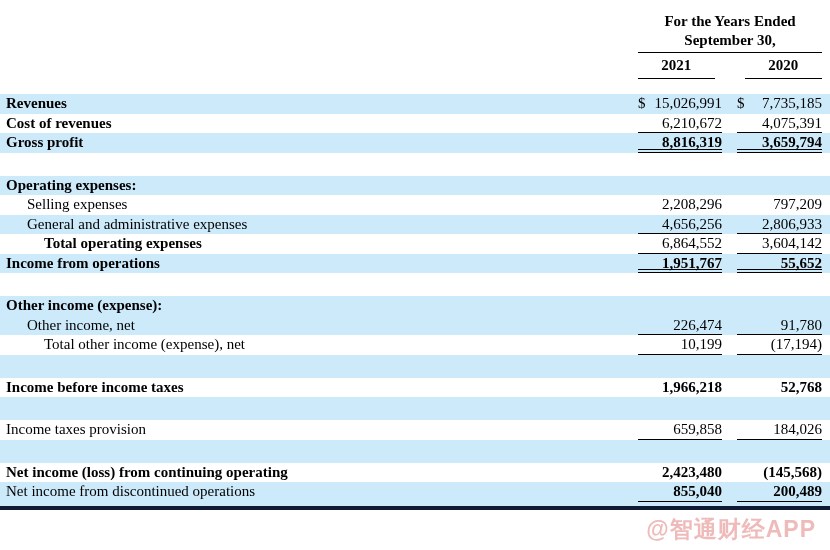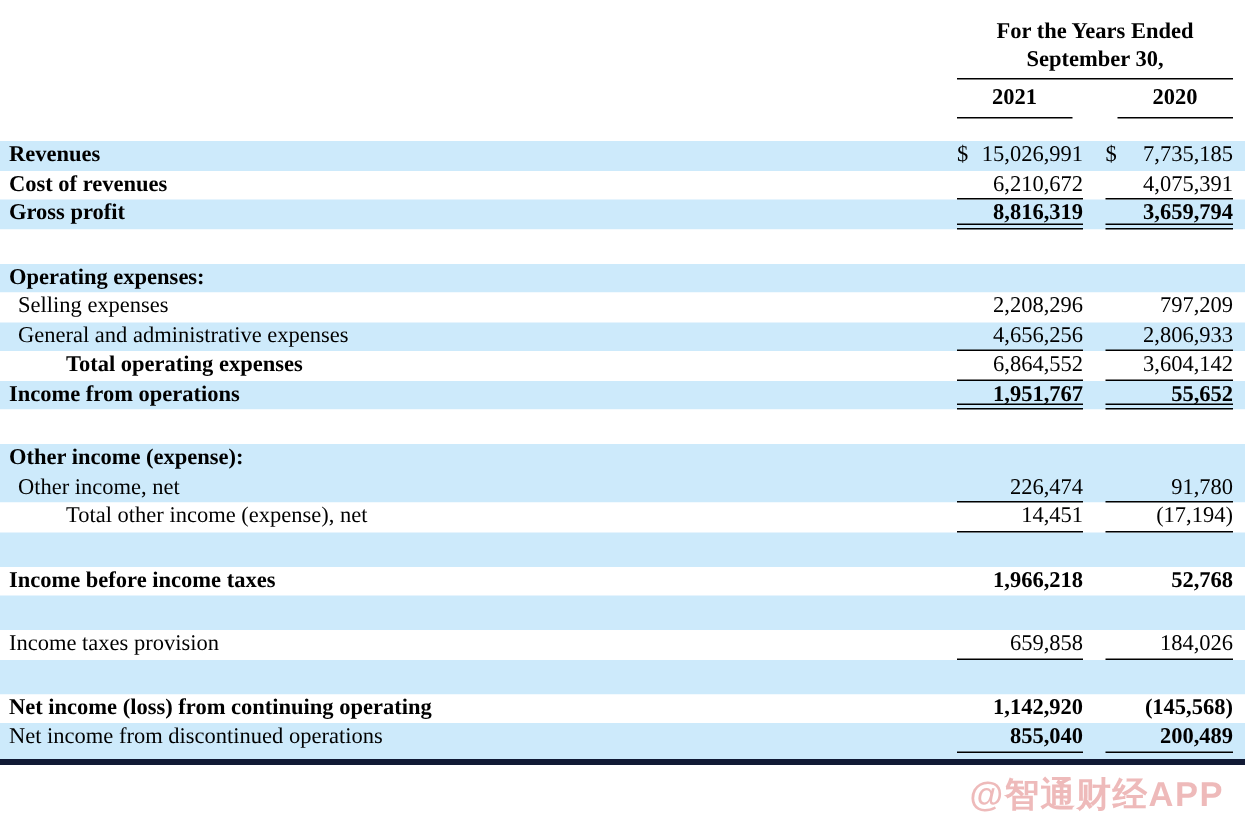--- a/index.html
+++ b/index.html
@@ -20,21 +20,21 @@
          padding:2px 0 4px;text-align:center;}
   .ycell:last-child{width:85px;}
 
   
   #rows{margin-top:15px;}
   .row{display:flex;height:19.5px;line-height:19.5px;box-sizing:border-box;}
   .row.blue{background:var(--row-highlight,#cdeafb);}
   .row.white{background:#ffffff;}
   .lbl{flex:1 1 auto;white-space:nowrap;overflow:hidden;}
   .ind0{padding-left:6px;}
-  .ind1{padding-left:12px;}
+  .ind1{padding-left:12px;margin-left:15px;}
   .ind2{padding-left:44px;}
   .b{font-weight:bold;}
   .val{width:84px;flex:0 0 auto;text-align:right;box-sizing:border-box;height:100%;}
   .val.col1{margin-left:auto;}
   .val.col2{width:85px;margin-left:15px;margin-right:8px;}
   .val.u{border-bottom:1.5px solid var(--rule-color,#000);}
   .val.uu{border-bottom:4px double var(--rule-color,#000);}
   .val.dollar{display:flex;justify-content:space-between;}
 
   .bottom-strip{height:4px;background:var(--row-highlight,#cdeafb);}
@@ -114,39 +114,39 @@
       <div class="row blue">
         <div class="lbl ind0 b">Other income (expense):</div>
       </div>
       <div class="row blue">
         <div class="lbl ind1">Other income, net</div>
         <div class="val col1 u">226,474</div>
         <div class="val col2 u">91,780</div>
       </div>
       <div class="row white">
         <div class="lbl ind2">Total other income (expense), net</div>
-        <div class="val col1 u">14,451</div>
+        <div class="val col1 u">10,199</div>
         <div class="val col2 u">(17,194)</div>
       </div>
       <div class="row blue" style="height: 23px;"></div>
       <div class="row white">
         <div class="lbl ind0 b">Income before income taxes</div>
         <div class="val col1 b">1,966,218</div>
         <div class="val col2 b">52,768</div>
       </div>
       <div class="row blue" style="height: 23px;"></div>
       <div class="row white">
         <div class="lbl ind0">Income taxes provision</div>
         <div class="val col1 u">659,858</div>
         <div class="val col2 u">184,026</div>
       </div>
       <div class="row blue" style="height: 23px;"></div>
       <div class="row white">
         <div class="lbl ind0 b">Net income (loss) from continuing operating</div>
-        <div class="val col1 b">1,142,920</div>
+        <div class="val col1 b">2,423,480</div>
         <div class="val col2 b">(145,568)</div>
       </div>
       <div class="row blue">
         <div class="lbl ind0">Net income from discontinued operations</div>
         <div class="val col1 b u">855,040</div>
         <div class="val col2 b u">200,489</div>
       </div>
     </div>
 
   <div class="bottom-strip"></div>

